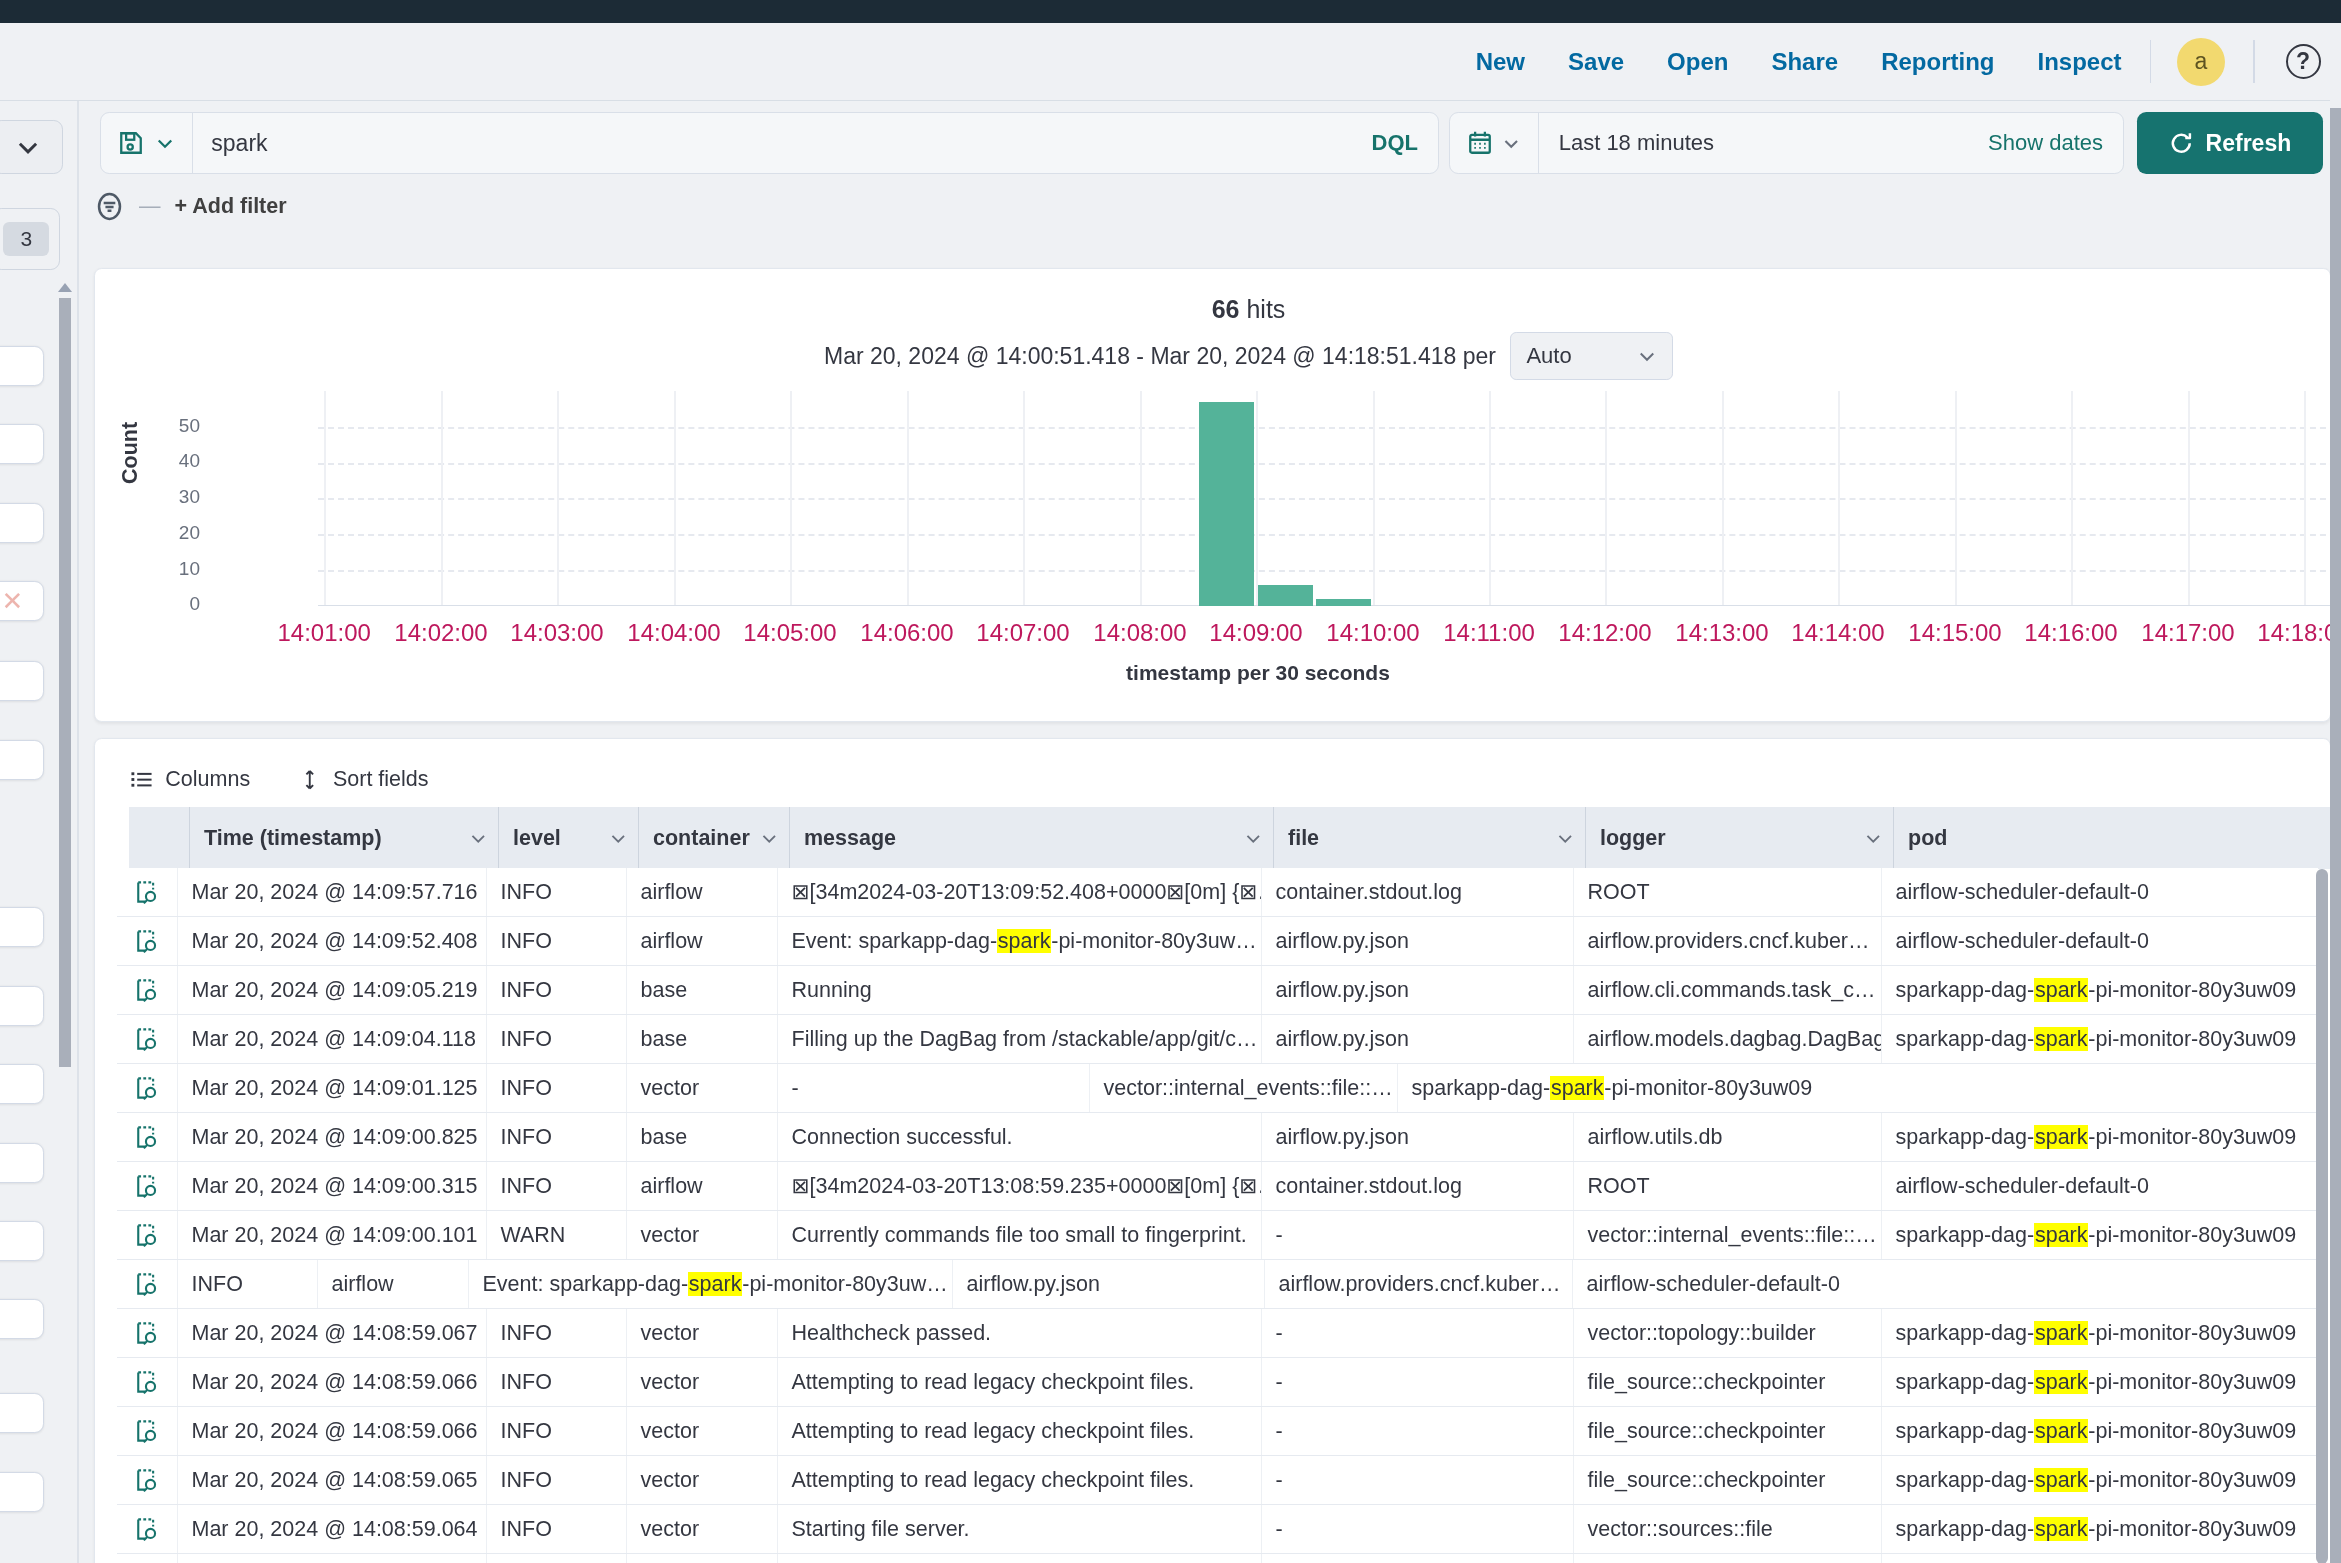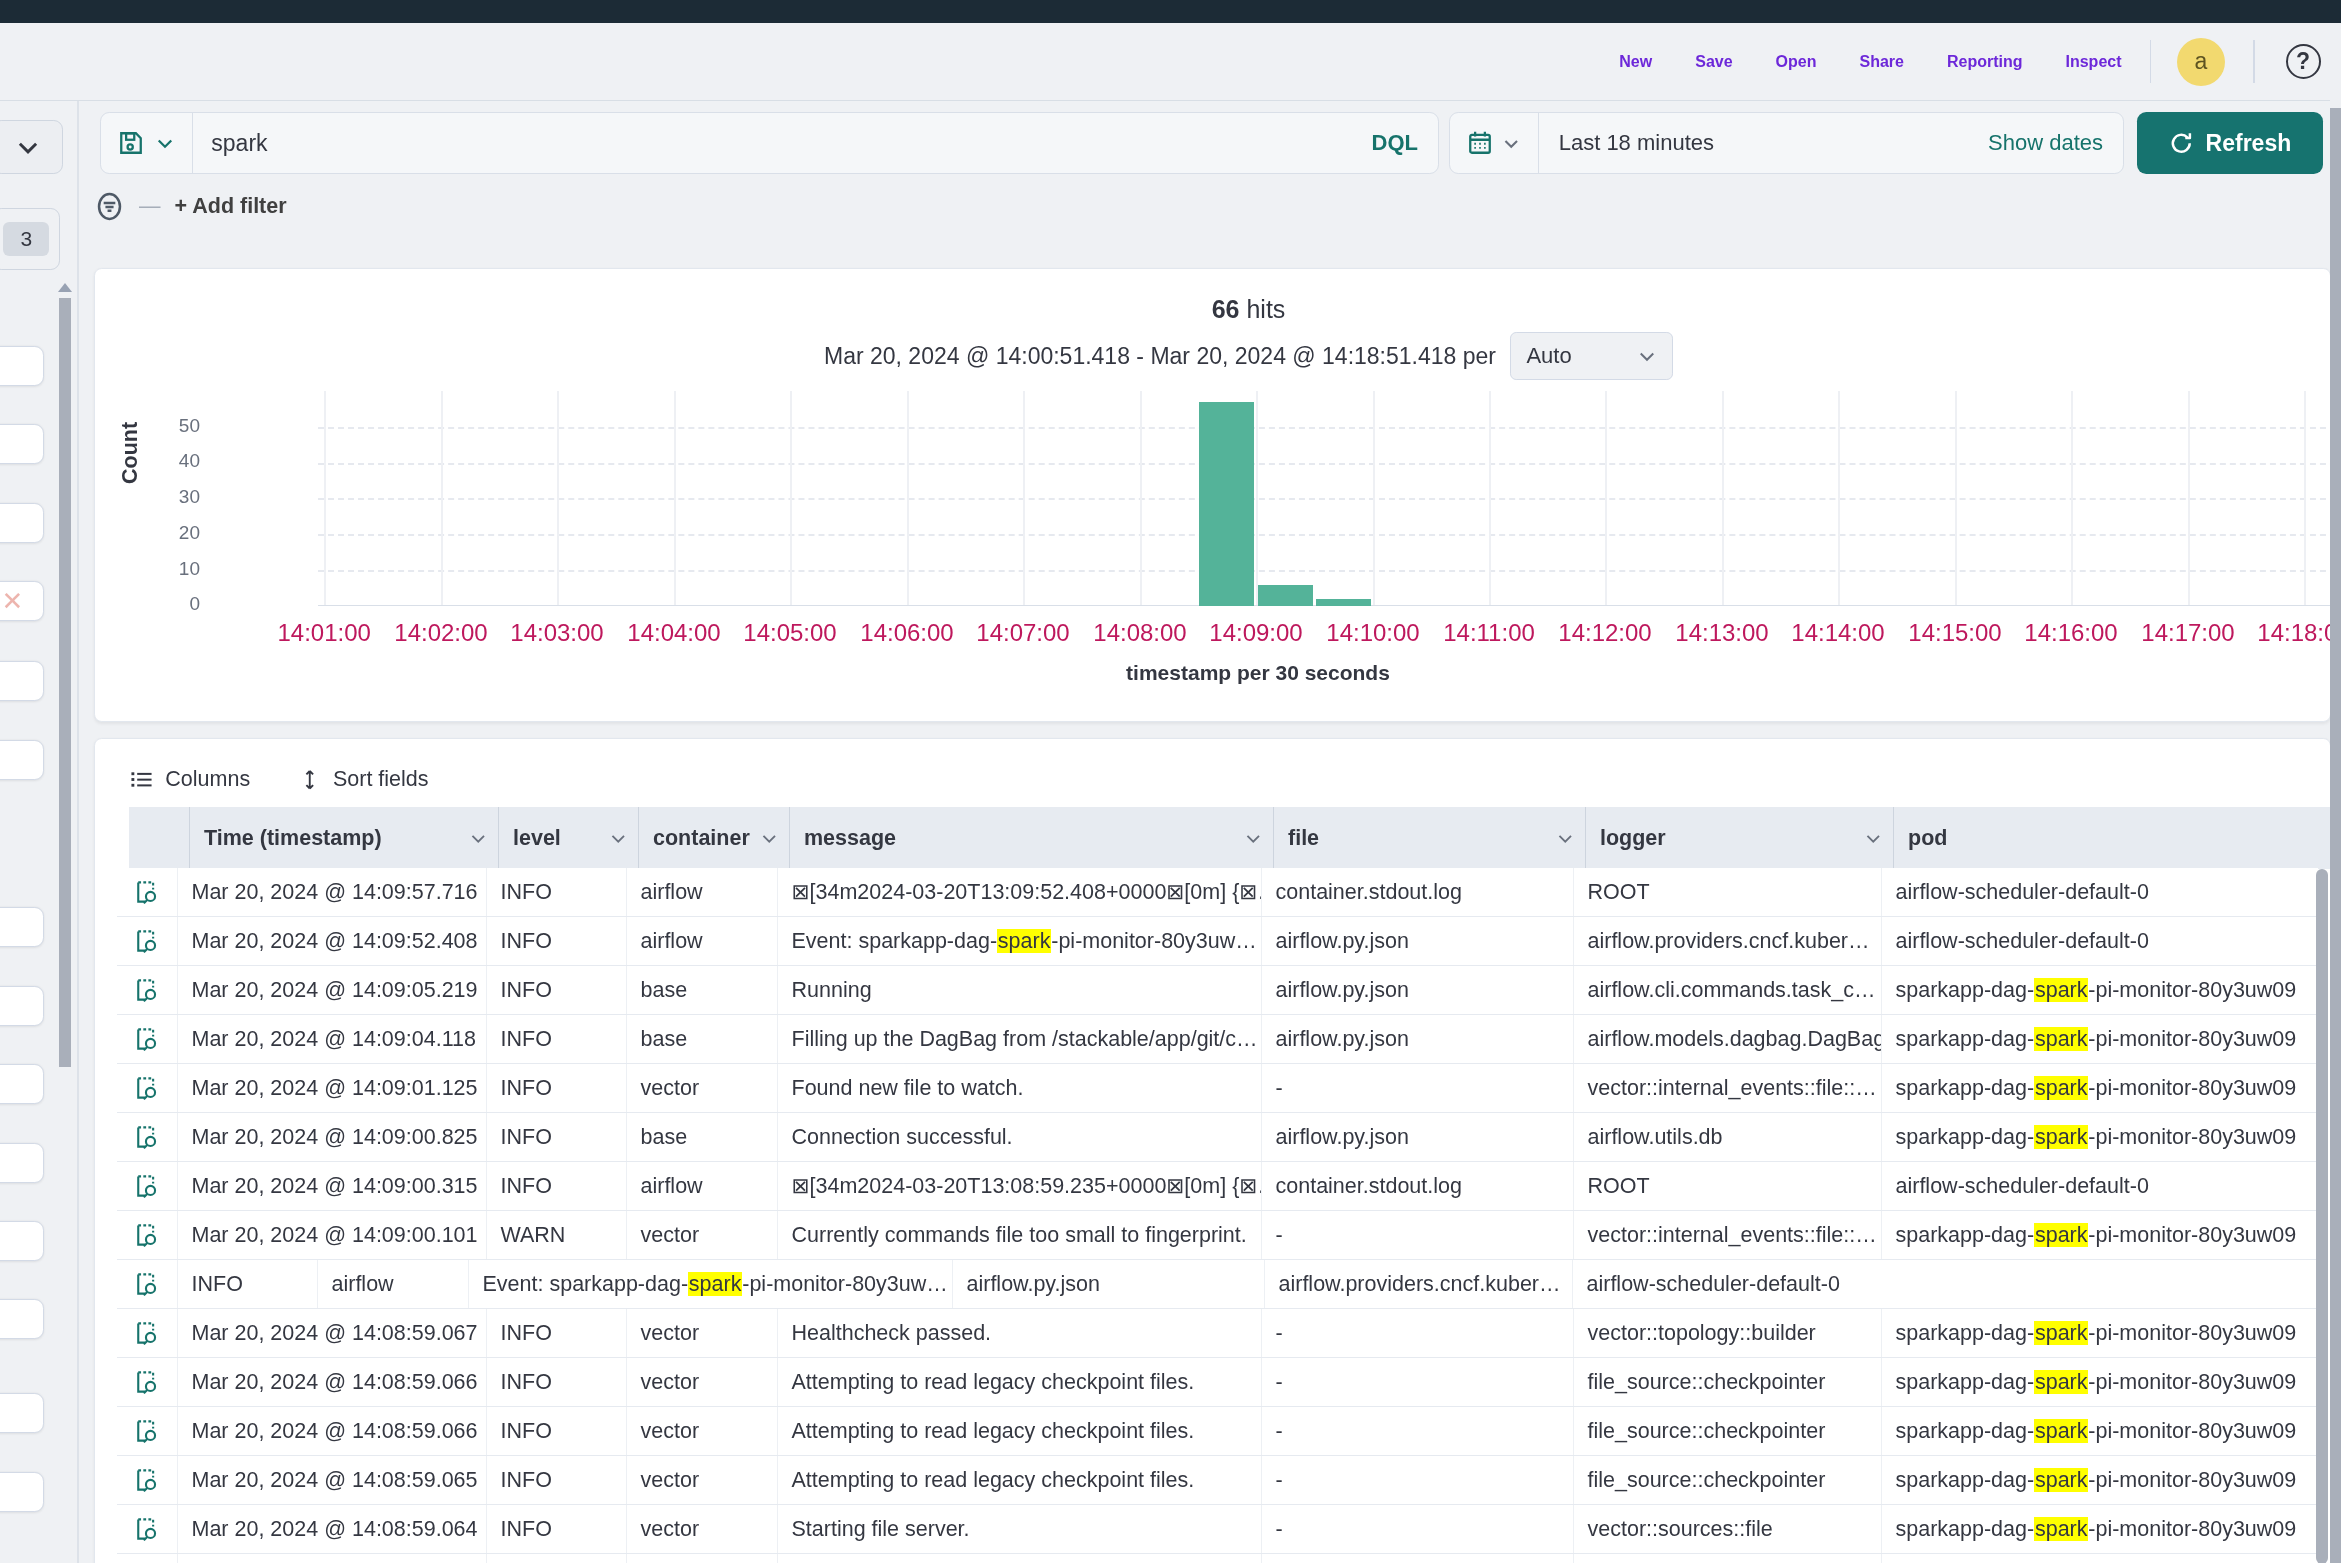--- a/index.html
+++ b/index.html
@@ -3,21 +3,21 @@
 <meta charset="utf-8">
 <style>
   * { margin:0; padding:0; box-sizing:border-box; }
   html,body { width:2342px; height:1564px; overflow:hidden; font-family:"Liberation Sans",sans-serif; background:#EFF1F4; color:#343741; }
   .abs { position:absolute; }
 
   
   #topbar { left:0; top:0; width:2342px; height:23px; background:#1C2B36; }
   #header { left:0; top:23px; width:2342px; height:78px; background:#EFF1F4; border-bottom:1.5px solid #D8DEE5; }
   .nav { position:absolute; top:0; height:77px; display:flex; align-items:center; }
-  .navlink { color:#6d28d9; font-weight:700; font-size:16px; margin-left:43px; cursor:pointer; }
+  .navlink { color:#0369a1; font-weight:700; font-size:24px; margin-left:43px; cursor:pointer; }
   .hdr-divider { width:1.5px; height:43px; background:#D3DAE6; margin-left:28px; }
   .avatar { width:48px; height:48px; border-radius:50%; background:#F2D96F; color:#5d5321; font-size:23px; display:flex; align-items:center; justify-content:center; margin-left:26px; }
   .help { width:35px; height:35px; border-radius:50%; border:2.3px solid #343741; color:#343741; font-size:23px; font-weight:700; display:flex; align-items:center; justify-content:center; margin-left:31px; }
 
   
   .barbox { position:absolute; background:#F5F7F9; border:1.5px solid #D9DFE8; border-radius:9.2px; display:flex; align-items:center; }
   #searchbar { left:100px; top:112px; width:1339px; height:62px; }
   #datebar   { left:1449px; top:112px; width:675px; height:62px; }
   .seg { height:100%; display:flex; align-items:center; padding:0 17px; }
   .seg.brd { border-right:1.5px solid #D9DFE8; }
@@ -443,23 +443,20 @@
         </div>
         <div class="td" style="width: 309px;">
           <span>Mar 20, 2024 @ 14:09:01.125</span>
         </div>
         <div class="td" style="width: 140px;">
           <span>INFO</span>
         </div>
         <div class="td" style="width: 151px;">
           <span>vector</span>
         </div>
-        <div class="td" style="width: 484px;">
-          <span>Found new file to watch.</span>
-        </div>
         <div class="td" style="width: 312px;">
           <span>-</span>
         </div>
         <div class="td" style="width: 308px;">
           <span>vector::internal_events::file::…</span>
         </div>
         <div class="td" style="width: 437px;">
           <span>sparkapp-dag-<mark>spark</mark>-pi-monitor-80y3uw09</span>
         </div>
       </div>

